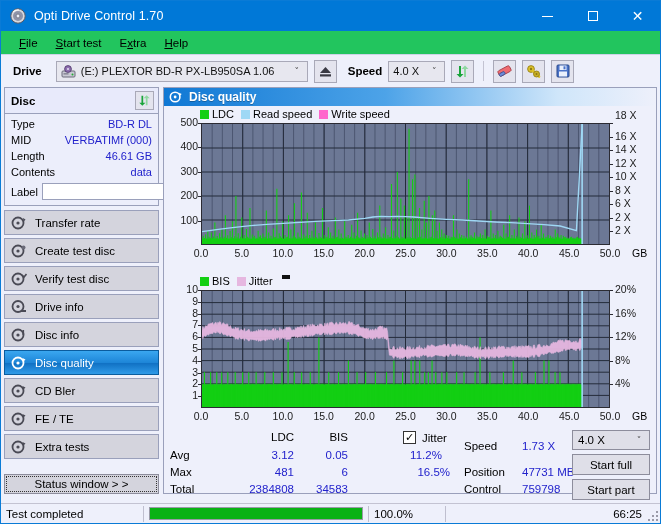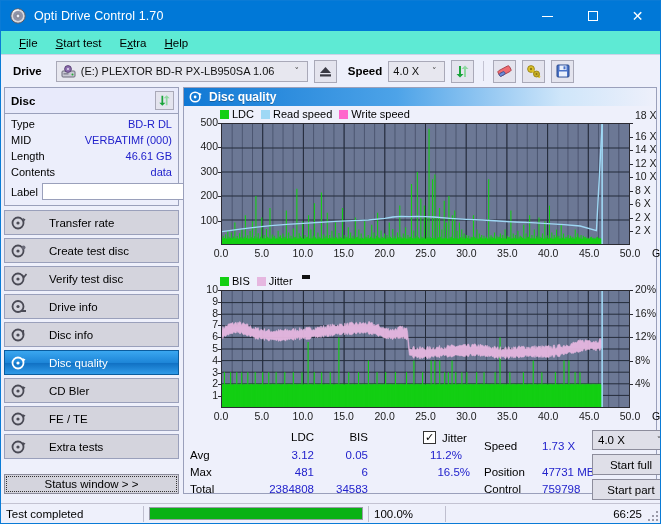--- a/index.html
+++ b/index.html
@@ -34,21 +34,21 @@
     width: 45px; height: 30px; display: flex;
     align-items: center; justify-content: center;
     color: #fff; font-size: 12px;
   }
   .glyph-min { width: 11px; height: 1px; background:#fff; }
   .glyph-max { width: 10px; height: 10px; border:1px solid #fff; }
   .glyph-close { font-size: 14px; line-height: 1; font-family:"DejaVu Sans", sans-serif;}
 
   
   .menubar {
-    height: 24px; background: #5eead4;
+    height: 24px; background: #22c55e;
     display: flex; align-items: center; padding-left: 9px;
     border-bottom: 1px solid #cdd3e8;
   }
   .menu-item {
     padding: 2px 9px; font-size: 11.5px; color: #000;
   }
   .menu-item u { text-decoration: underline; }
 
   
   .drivebar {
@@ -73,21 +73,21 @@
     width: 23px; height: 23px; border: 1px solid #a9a9b8;
     background: #e4e4ee; display:flex; align-items:center; justify-content:center;
     position: relative;
   }
   .sep { width: 1px; height: 20px; background: #c3c3d2; margin: 0 3px; }
 
   
   .body-row { display: flex; height: 407px; padding: 0 3px; gap: 4px; }
 
   
-  .sidebar { width: 175px; display: flex; flex-direction: column; }
+  .sidebar { width: 155px; display: flex; flex-direction: column; }
   .disc-panel {
     border: 1px solid #9aa0bb; background: #eceefb;
     padding: 0; margin-bottom: 4px;
   }
   .disc-head {
     display:flex; align-items:center; justify-content:space-between;
     padding: 3px 4px 3px 6px; border-bottom: 1px solid #9aa0bb;
     background: #e8eafb;
   }
   .disc-head-title { font-weight: bold; font-size: 11.5px; }
@@ -99,21 +99,21 @@
   .disc-row .v { color: #2222cc; }
   .label-row { display:flex; align-items:center; gap:4px; margin-top: 2px; }
   .label-row .k { width: 38px; font-size: 11px; }
   .txtbox {
     flex:1; height: 17px; background: #fff; border: 1px solid #9aa0bb;
   }
 
   .navlist { display:flex; flex-direction: column; gap: 3px; }
   .navbtn {
     height: 25px; border: 1px solid #9aa0bb; background: #d4d4dd;
-    display: flex; align-items: center; padding-left: 6px; gap: 22px;
+    display: flex; align-items: center; padding-left: 6px; gap: 8px;
     font-size: 11.5px; color: #000;
   }
   .navbtn.active {
     background: linear-gradient(to bottom, #3aa7f0 0%, #1e86d8 50%, #0f6fc2 51%, #2f9ae8 100%);
     border-color: #0a5c9e; color: #fff;
   }
   .navbtn .nav-ico { width: 16px; height: 16px; flex:none; position: relative; }
 
   .sidebar-spacer { flex: 1; }
   .statuswin {

